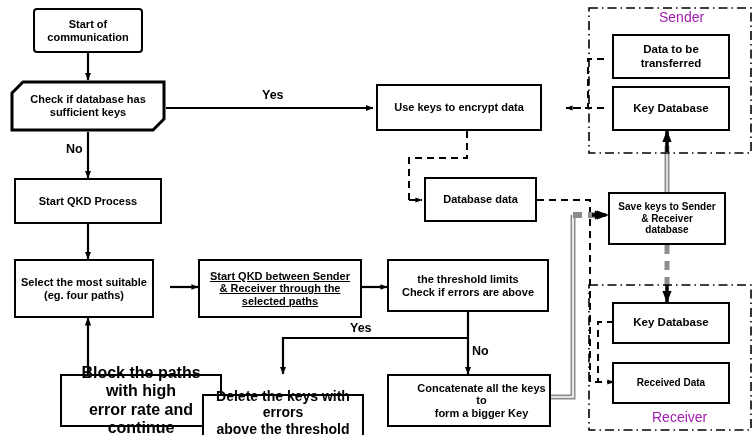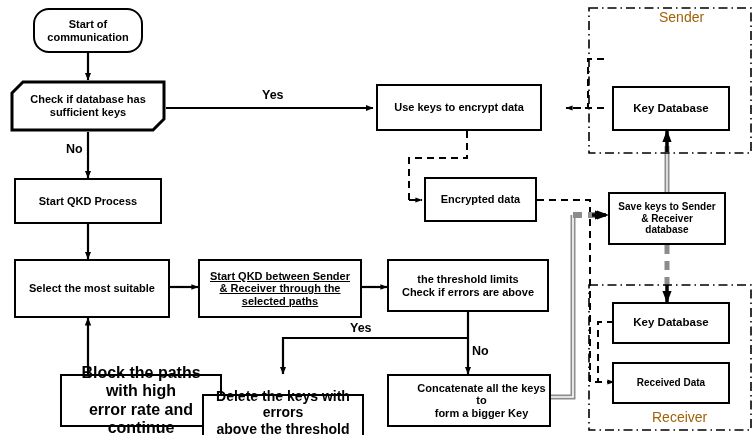--- a/index.html
+++ b/index.html
@@ -32,21 +32,21 @@
     display: flex;
     align-items: center;
     justify-content: center;
     text-align: center;
     color: #000000;
     font-weight: bold;
     line-height: 1.15;
     padding: 1px 3px;
   }
   .node span { display: block; }
-  .rounded { border-radius: 16px; }
+  .rounded { border-radius: 4px; }
   .hexnode {
     border: none;
     background: transparent;
     padding: 0;
   }
   .hexnode .hexlabel {
     position: relative;
     z-index: 2;
     width: 100%;
     text-align: center;
@@ -55,21 +55,21 @@
   .hexnode svg.hexshape {
     position: absolute;
     left: 0; top: 0;
     width: 100%;
     height: 100%;
     z-index: 1;
   }
   .zone-label {
     position: absolute;
     font-weight: normal;
-    color: #a16207;
+    color: #a21caf;
     font-family: "Liberation Sans", sans-serif;
   }
   .edge-label {
     position: absolute;
     font-weight: bold;
     color: #000000;
     background: transparent;
     white-space: nowrap;
   }
 </style>
@@ -201,23 +201,24 @@
       <span>sufficient keys</span>
     </div>
   </div>
 
   <div class="node" style="left:14px; top:178px; width:148px; height:46px; font-size:11px;">
     <div>
       <span>Start QKD Process</span>
     </div>
   </div>
 
-  <div class="node" style="left:14px; top:259px; width:156px; height:59px; font-size:11px;">
+  <div class="node" style="left:14px; top:259px; width:140px; height:59px; font-size:11px;">
     <div>
       <span>Select the most suitable</span>
+      <span>(eg. four paths)</span>
     </div>
   </div>
 
   <div class="node" style="left:198px; top:259px; width:164px; height:59px; font-size:11px;text-decoration:underline;">
     <div>
       <span>Start QKD between Sender</span>
       <span>&amp; Receiver through the</span>
       <span>selected paths</span>
     </div>
   </div>
@@ -251,32 +252,38 @@
   </div>
 
   <div class="node" style="left:376px; top:84px; width:166px; height:47px; font-size:11px;">
     <div>
       <span>Use keys to encrypt data</span>
     </div>
   </div>
 
   <div class="node" style="left:424px; top:177px; width:113px; height:45px; font-size:11px;">
     <div>
-      <span>Encrypted data</span>
+      <span>Database data</span>
     </div>
   </div>
 
   <div class="node" style="left:608px; top:192px; width:118px; height:53px; font-size:10px;">
     <div>
       <span>Save keys to Sender</span>
       <span>&amp; Receiver</span>
       <span>database</span>
     </div>
   </div>
 
+  <div class="node" style="left:612px; top:34px; width:118px; height:45px; font-size:11.5px;">
+    <div>
+      <span>Data to be</span>
+      <span>transferred</span>
+    </div>
+  </div>
 
   <div class="node" style="left:612px; top:86px; width:118px; height:45px; font-size:11.5px;">
     <div>
       <span>Key Database</span>
     </div>
   </div>
 
   <div class="node" style="left:612px; top:302px; width:118px; height:42px; font-size:11.5px;">
     <div>
       <span>Key Database</span>

